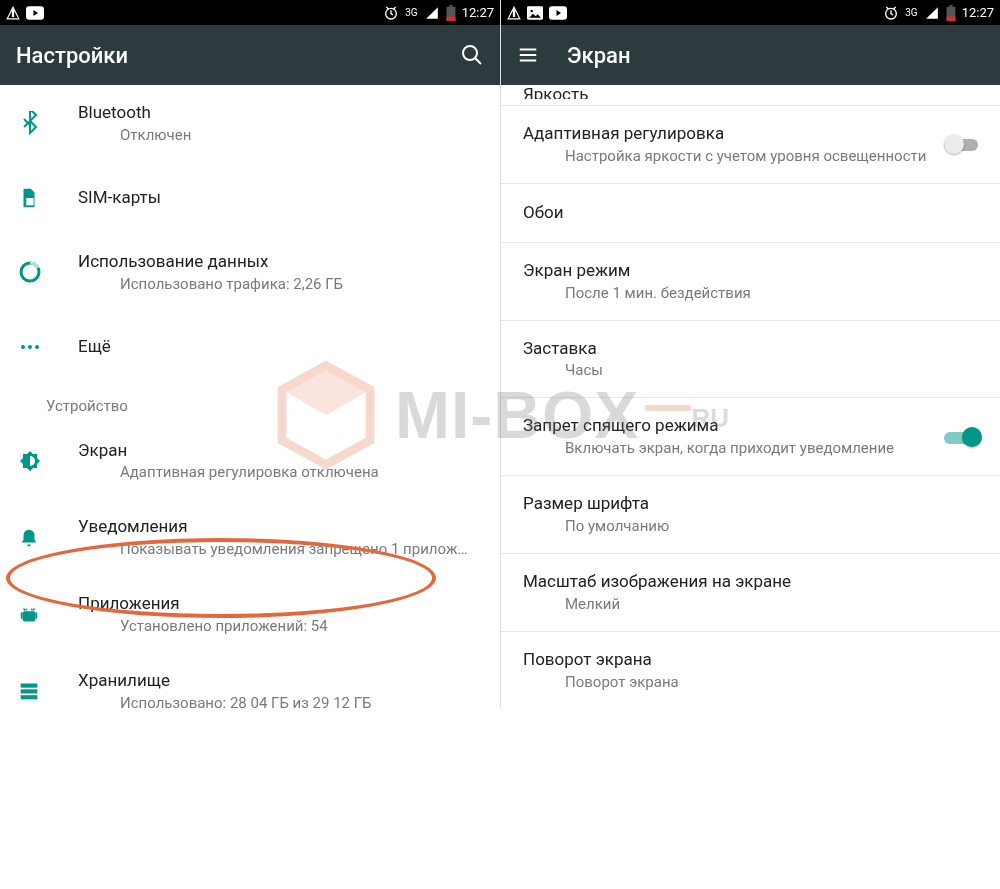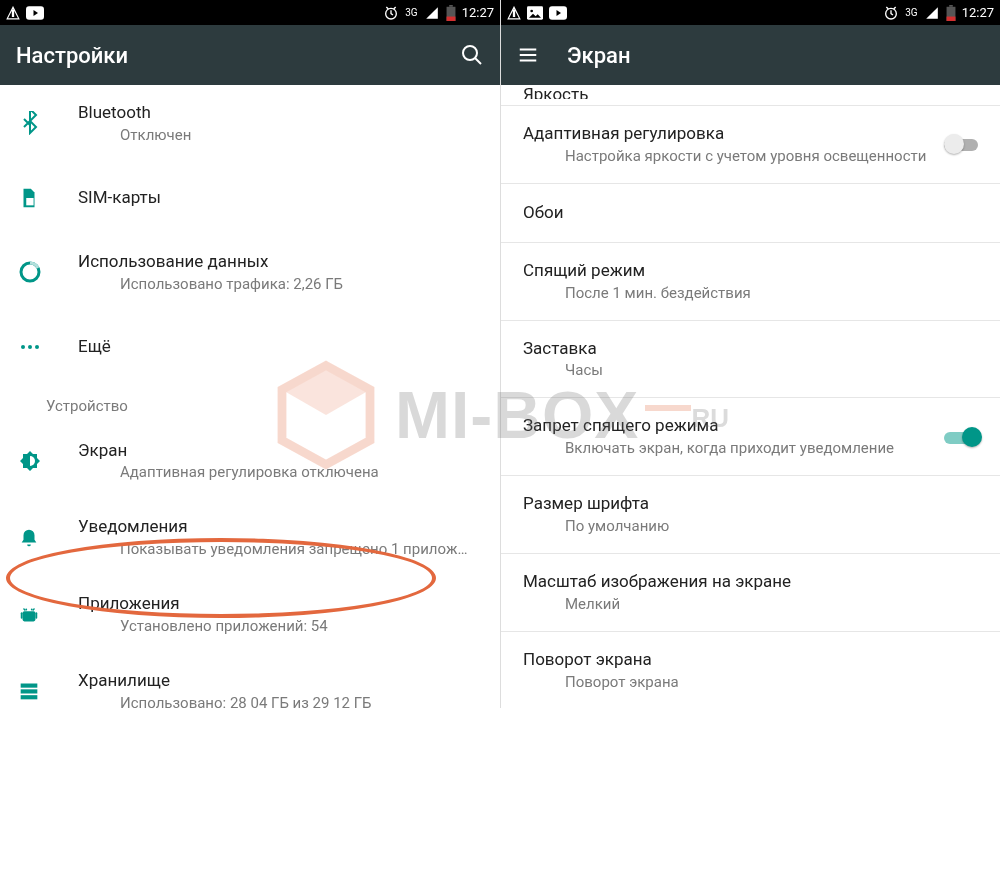--- a/index.html
+++ b/index.html
@@ -359,21 +359,21 @@
 
     <div class="list-item noicon" style="min-height:58px">
       <div class="text-slot">
           <div class="primary">Обои</div>
         </div>
     </div>
     <div class="divider"></div>
 
     <div class="list-item noicon">
       <div class="text-slot">
-        <div class="primary">Спящий режим</div>
+        <div class="primary">Экран режим</div>
         <div class="secondary">После 1 мин. бездействия</div>
       </div>
     </div>
     <div class="divider"></div>
 
     <div class="list-item noicon">
       <div class="text-slot">
         <div class="primary">Заставка</div>
         <div class="secondary">Часы</div>
       </div>

